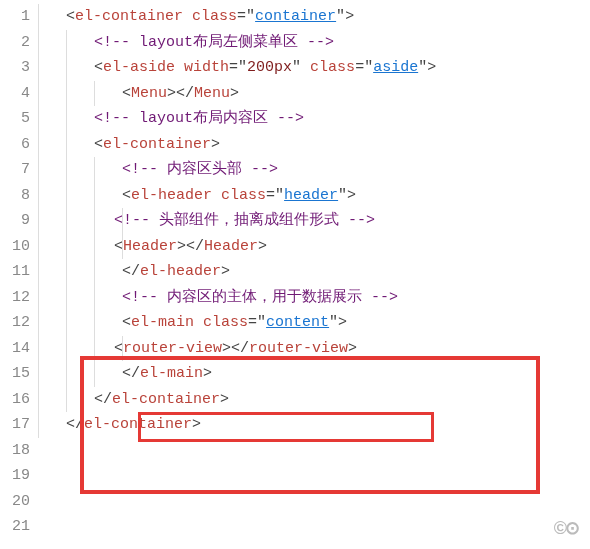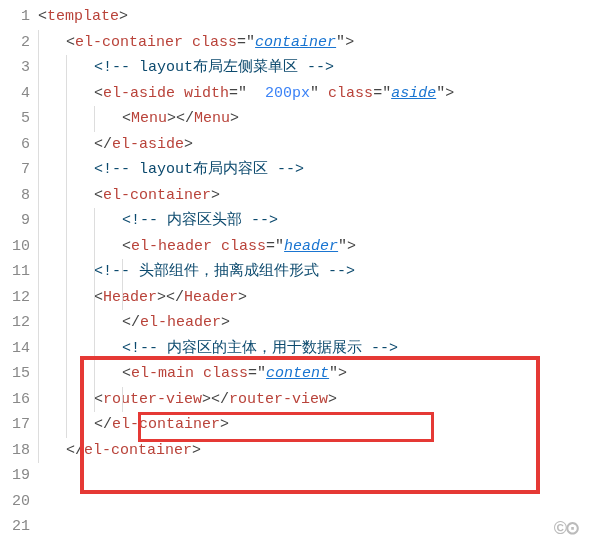--- a/index.html
+++ b/index.html
@@ -46,23 +46,23 @@
     left: 0;
     top: 0;
     bottom: 0;
     width: 1px;
     border-left: 1px solid #ddd;
   }
   .punct { color: #444; }
   .tag { color: #b9433a; }
   .attr { color: #b9433a; }
   .eq { color: #444; }
-  .str { color: #3b82f6; margin-left: 18px; }
-  .strlink { color: #1a75d1; text-decoration: underline; font-style: italic; }
-  .comment { color: #0c4a6e; font-style: normal; text-align: right; }
+  .str { color: #7f1d1d; }
+  .strlink { color: #1a75d1; text-decoration: underline; }
+  .comment { color: #701a75; font-style: normal; text-align: right; }
   .red-box-outer {
     position: absolute;
     border: 4px solid #e53935;
     pointer-events: none;
     z-index: 10;
   }
   .red-box-inner {
     position: absolute;
     border: 3px solid #e53935;
     pointer-events: none;
@@ -80,21 +80,21 @@
     gap:4px;
   }
   .watermark-icon{
     display:inline-block;
     font-weight:bold;
     letter-spacing:-2px;
   }
   .ind1 { padding-left: 28px; }
   .ind2 { padding-left: 56px; }
   .ind3 { padding-left: 84px; }
-  .ind4 { padding-left: 56px; }
+  .ind4 { padding-left: 76px; }
 </style>
 </head>
 <body>
 
 <div class="editor">
   <div class="gutter">
     <div>1</div>
     <div>2</div>
     <div>3</div>
     <div>4</div>
@@ -112,32 +112,30 @@
     <div>16</div>
     <div>17</div>
     <div>18</div>
     <div>19</div>
     <div>20</div>
     <div>21</div>
   </div>
 
   <div class="code">
 
-    <div class="line"><span class="punct">&lt;</span><span class="tag">template</span><span class="punct">&gt;</span></div>
 
     <div class="line ind1"><span class="guide" style="left:0px"></span><span class="punct">&lt;</span><span class="tag">el-container</span><span> </span><span class="attr">class</span><span class="eq">="</span><span class="strlink">container</span><span class="eq">"</span><span class="punct">&gt;</span></div>
 
     <div class="line ind2"><span class="guide" style="left:0px"></span><span class="guide" style="left:28px"></span><span class="comment">&lt;!-- layout布局左侧菜单区 --&gt;</span></div>
 
     <div class="line ind2"><span class="guide" style="left:0px"></span><span class="guide" style="left:28px"></span><span class="punct">&lt;</span><span class="tag">el-aside</span><span> </span><span class="attr">width</span><span class="eq">="</span><span class="str">200px</span><span class="eq">" </span><span class="attr">class</span><span class="eq">="</span><span class="strlink">aside</span><span class="eq">"</span><span class="punct">&gt;</span></div>
 
 
     <div class="line ind3"><span class="guide" style="left:0px"></span><span class="guide" style="left:28px"></span><span class="guide" style="left:56px"></span><span class="punct">&lt;</span><span class="tag">Menu</span><span class="punct">&gt;</span><span class="punct">&lt;/</span><span class="tag">Menu</span><span class="punct">&gt;</span></div>
 
-    <div class="line ind2"><span class="guide" style="left:0px"></span><span class="guide" style="left:28px"></span><span class="punct">&lt;/</span><span class="tag">el-aside</span><span class="punct">&gt;</span></div>
 
     <div class="line ind2"><span class="guide" style="left:0px"></span><span class="guide" style="left:28px"></span><span class="comment">&lt;!-- layout布局内容区 --&gt;</span></div>
 
     <div class="line ind2"><span class="guide" style="left:0px"></span><span class="guide" style="left:28px"></span><span class="punct">&lt;</span><span class="tag">el-container</span><span class="punct">&gt;</span></div>
 
     <div class="line ind3"><span class="guide" style="left:0px"></span><span class="guide" style="left:28px"></span><span class="guide" style="left:56px"></span><span class="comment">&lt;!-- 内容区头部 --&gt;</span></div>
 
     <div class="line ind3"><span class="guide" style="left:0px"></span><span class="guide" style="left:28px"></span><span class="guide" style="left:56px"></span><span class="punct">&lt;</span><span class="tag">el-header</span><span> </span><span class="attr">class</span><span class="eq">="</span><span class="strlink">header</span><span class="eq">"</span><span class="punct">&gt;</span></div>
 
     <div class="line ind4"><span class="guide" style="left:0px"></span><span class="guide" style="left:28px"></span><span class="guide" style="left:56px"></span><span class="guide" style="left:84px"></span><span class="comment">&lt;!-- 头部组件，抽离成组件形式 --&gt;</span></div>
@@ -145,20 +143,21 @@
     <div class="line ind4"><span class="guide" style="left:0px"></span><span class="guide" style="left:28px"></span><span class="guide" style="left:56px"></span><span class="guide" style="left:84px"></span><span class="punct">&lt;</span><span class="tag">Header</span><span class="punct">&gt;</span><span class="punct">&lt;/</span><span class="tag">Header</span><span class="punct">&gt;</span></div>
 
     <div class="line ind3"><span class="guide" style="left:0px"></span><span class="guide" style="left:28px"></span><span class="guide" style="left:56px"></span><span class="punct">&lt;/</span><span class="tag">el-header</span><span class="punct">&gt;</span></div>
 
     <div class="line ind3"><span class="guide" style="left:0px"></span><span class="guide" style="left:28px"></span><span class="guide" style="left:56px"></span><span class="comment">&lt;!-- 内容区的主体，用于数据展示 --&gt;</span></div>
 
     <div class="line ind3"><span class="guide" style="left:0px"></span><span class="guide" style="left:28px"></span><span class="guide" style="left:56px"></span><span class="punct">&lt;</span><span class="tag">el-main</span><span> </span><span class="attr">class</span><span class="eq">="</span><span class="strlink">content</span><span class="eq">"</span><span class="punct">&gt;</span></div>
 
     <div class="line ind4"><span class="guide" style="left:0px"></span><span class="guide" style="left:28px"></span><span class="guide" style="left:56px"></span><span class="guide" style="left:84px"></span><span class="punct">&lt;</span><span class="tag">router-view</span><span class="punct">&gt;</span><span class="punct">&lt;/</span><span class="tag">router-view</span><span class="punct">&gt;</span></div>
 
+    <div class="line ind3"><span class="guide" style="left:0px"></span><span class="guide" style="left:28px"></span><span class="guide" style="left:56px"></span><span class="punct">&lt;/</span><span class="tag">el-main</span><span class="punct">&gt;</span></div>
 
     <div class="line ind2"><span class="guide" style="left:0px"></span><span class="guide" style="left:28px"></span><span class="punct">&lt;/</span><span class="tag">el-container</span><span class="punct">&gt;</span></div>
 
     <div class="line ind1"><span class="guide" style="left:0px"></span><span class="punct">&lt;/</span><span class="tag">el-container</span><span class="punct">&gt;</span></div>
 
 
   </div>
 </div>
 
 <div class="red-box-outer" style="left:80px; top:356px; width:452px; height:130px;"></div>

